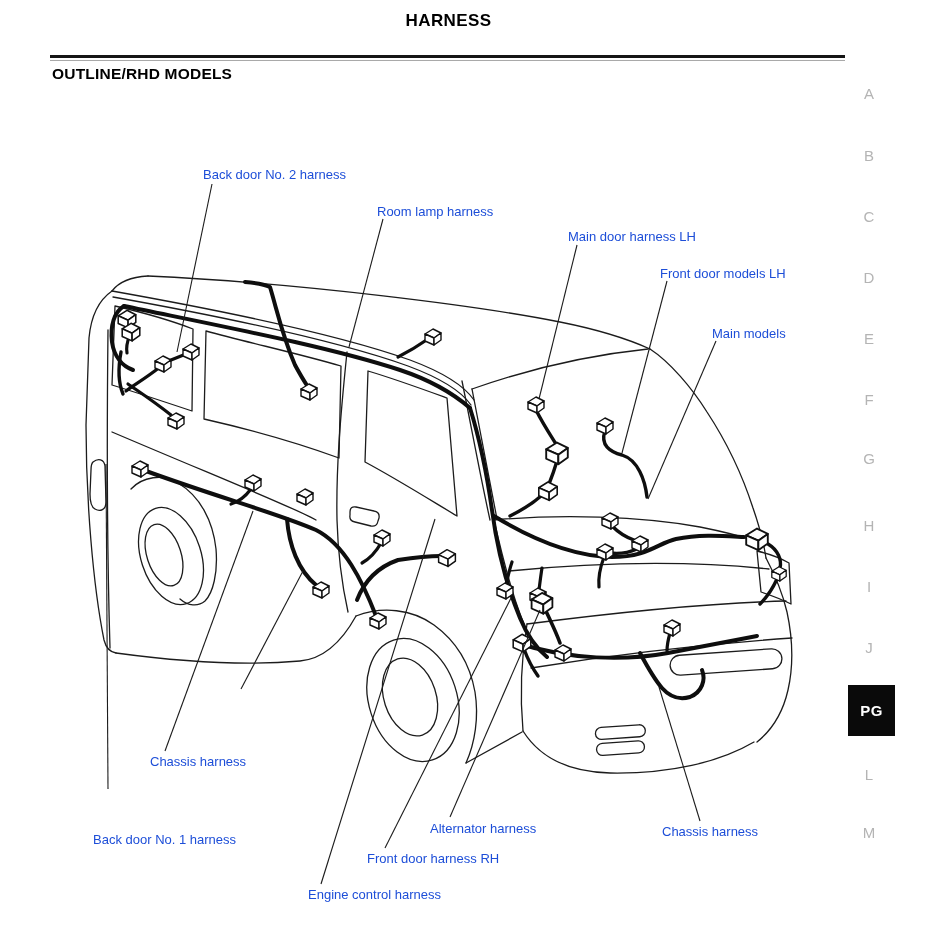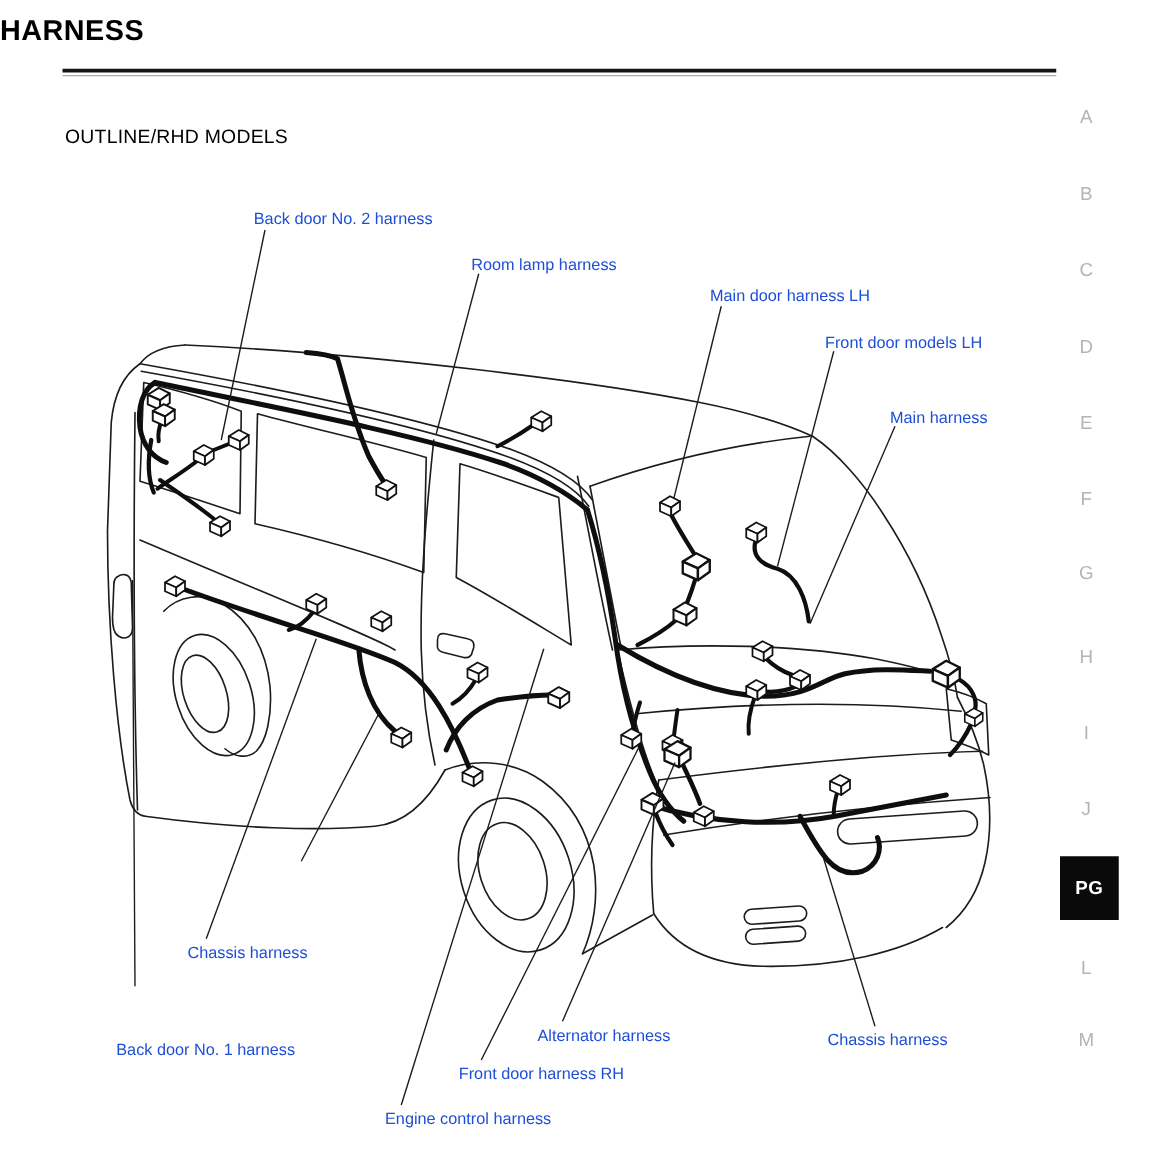--- a/index.html
+++ b/index.html
@@ -1,27 +1,27 @@
 <!DOCTYPE html>
 <html><head>
 <meta charset="utf-8">
 <style>
   html,body{margin:0;padding:0;background:#ffffff;}
   .page{
     position:relative;width:927px;height:927px;background:#ffffff;overflow:hidden;
     font-family:"Liberation Sans", sans-serif;color:#000;
   }
   .title{
-    position:absolute;left:0;top:11px;width:897px;text-align:left;
-    font-size:23px;font-weight:bold;letter-spacing:.4px;
+    position:absolute;left:0;top:11px;width:897px;text-align:center;
+    font-size:17px;font-weight:bold;letter-spacing:.4px;
   }
   .rule{position:absolute;left:50px;top:55px;width:795px;height:3px;background:#151515;}
   .rule-sub{position:absolute;left:50px;top:60px;width:795px;height:1px;background:#a9a9a9;}
   .section{
-    position:absolute;left:52px;top:65px;font-size:15.5px;font-weight:normal;letter-spacing:.2px;margin-top:36px;
+    position:absolute;left:52px;top:65px;font-size:15.5px;font-weight:bold;letter-spacing:.2px;
   }
   .diagram-svg{position:absolute;left:0;top:0;}
   .lbl{position:absolute;font-size:13px;line-height:1.3;white-space:nowrap;color:#1d4ed8;}
   #lbl-back2{left:203px;top:167px}
   #lbl-room{left:377px;top:204px}
   #lbl-slidelh{left:568px;top:229px}
   #lbl-frontlh{left:660px;top:266px}
   #lbl-main{left:712px;top:326px}
   #lbl-sliderh{left:222px;top:691px}
   #lbl-chassis{left:150px;top:754px}
@@ -225,21 +225,21 @@
       <line x1="700" y1="821" x2="659" y2="687"></line>
       <line x1="385" y1="848" x2="511" y2="598"></line>
       <line x1="321" y1="884" x2="435" y2="519"></line>
     </g>
   </svg>
 
   <div class="lbl" id="lbl-back2">Back door No. 2 harness</div>
   <div class="lbl" id="lbl-room">Room lamp harness</div>
   <div class="lbl" id="lbl-slidelh">Main door harness LH</div>
   <div class="lbl" id="lbl-frontlh">Front door models LH</div>
-  <div class="lbl" id="lbl-main">Main harness</div>
+  <div class="lbl" id="lbl-main">Main models</div>
   <div class="lbl" id="lbl-chassis">Chassis harness</div>
   <div class="lbl" id="lbl-back1">Back door No. 1 harness</div>
   <div class="lbl" id="lbl-alt">Alternator harness</div>
   <div class="lbl" id="lbl-head">Chassis harness</div>
   <div class="lbl" id="lbl-frontrh">Front door harness RH</div>
   <div class="lbl" id="lbl-engine">Engine control harness</div>
 
   <div class="margin-letter" style="top:85px">A</div>
   <div class="margin-letter" style="top:147px">B</div>
   <div class="margin-letter" style="top:208px">C</div>

